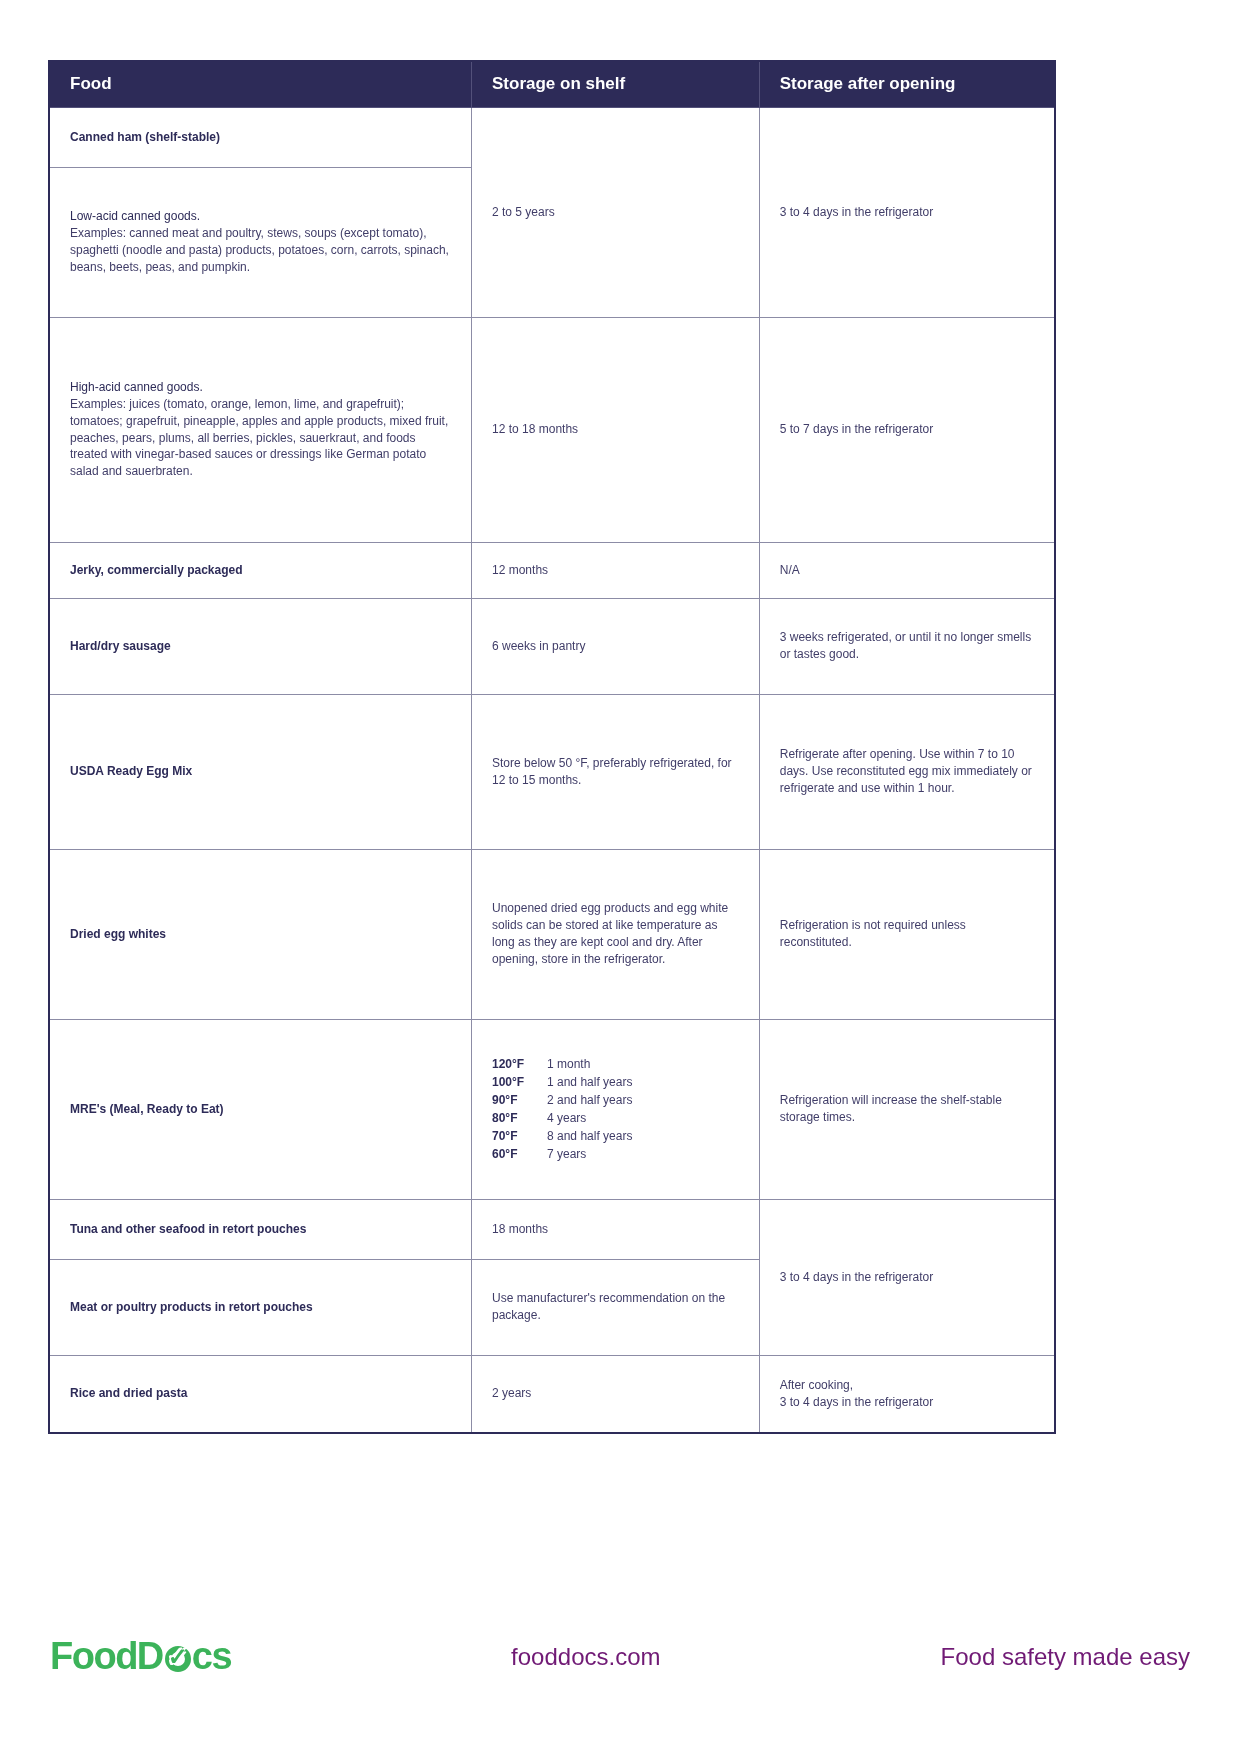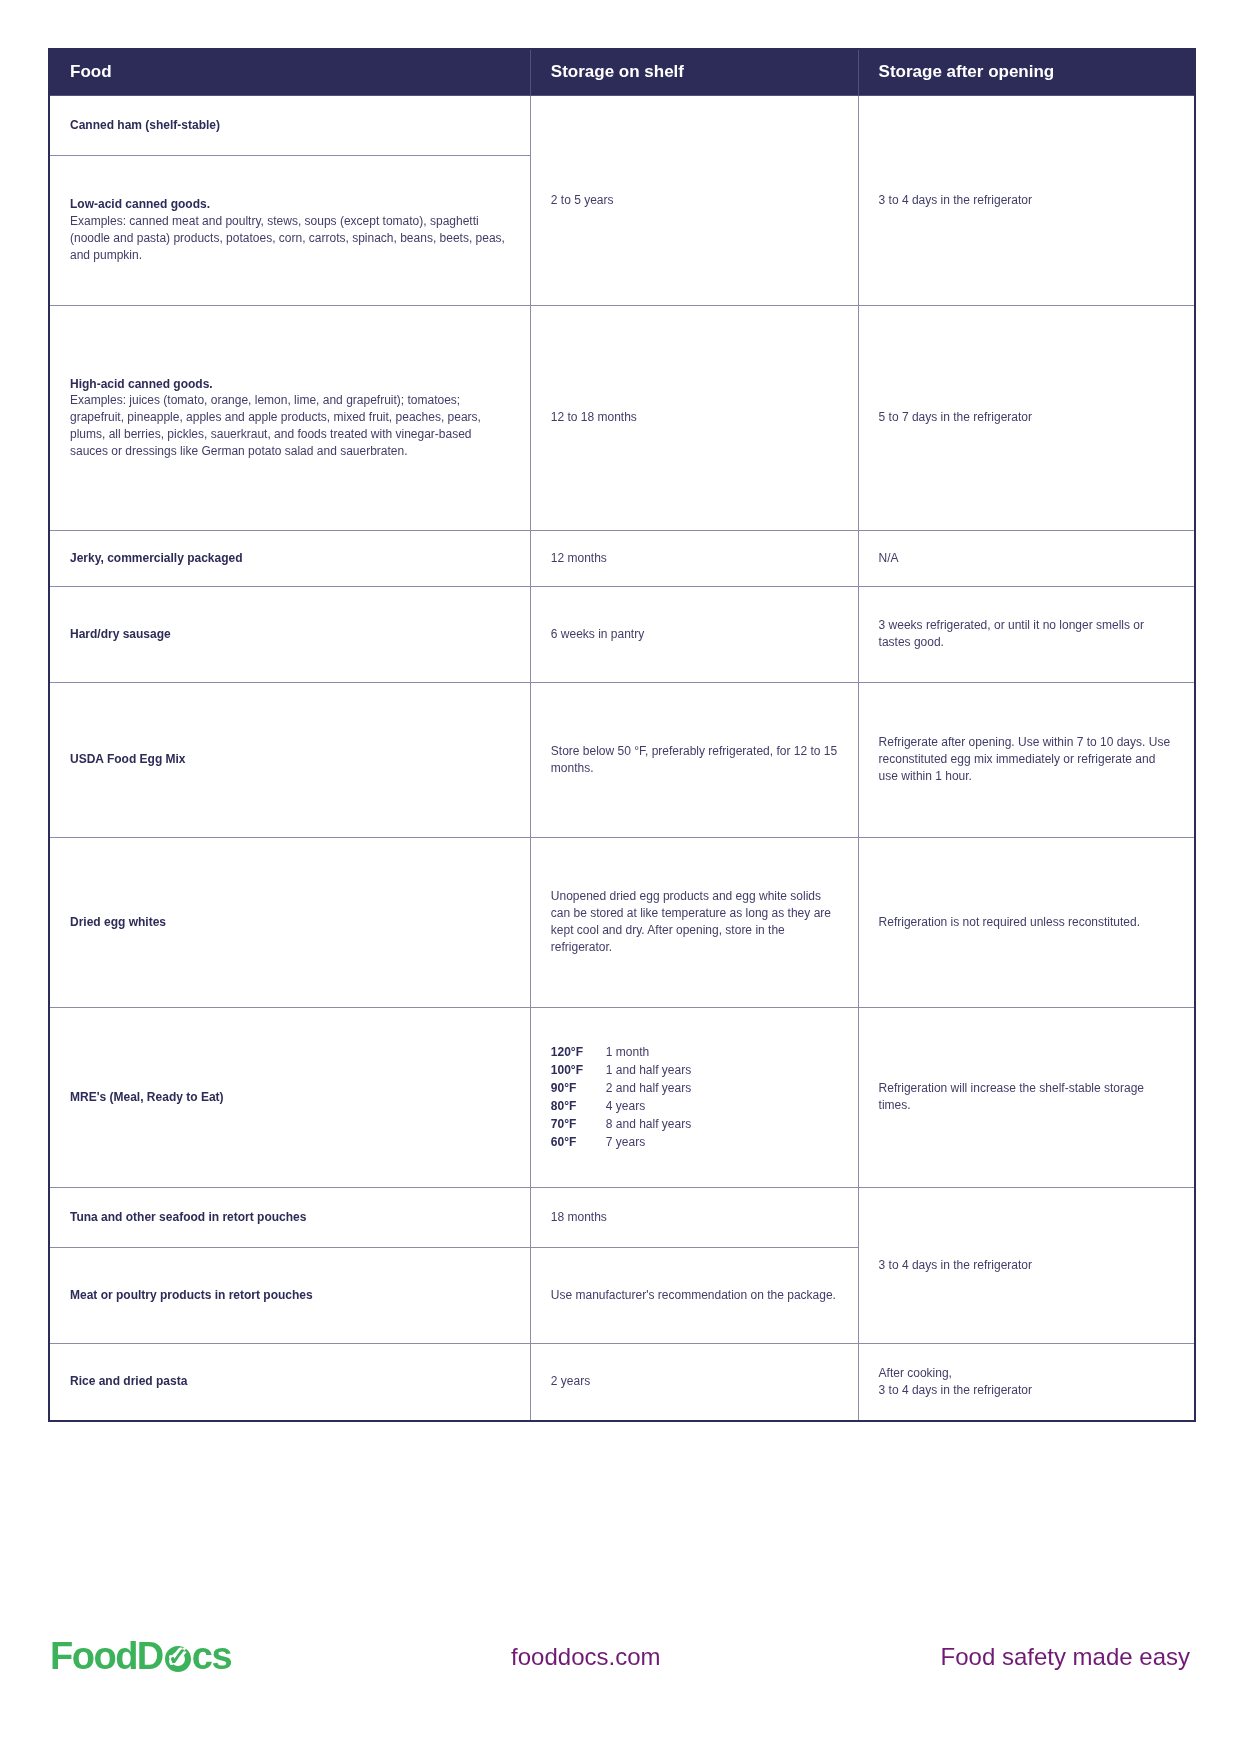--- a/index.html
+++ b/index.html
@@ -13,24 +13,25 @@
     color:#403D68;
   }
   .title {
     margin:24px 0 40px 0;
     font-size:42px;
     font-weight:bold;
     letter-spacing:-0.5px;
     color:#2D2B58;
   }
   table.chart {
-    width:1148px;
+    width:1008px;
     border-collapse:collapse;
     border:2px solid #2D2B58;
     table-layout:fixed;
+    margin-top:12px;
   }
   col.c-food { width:42%; }
   col.c-shelf { width:28.6%; }
   col.c-open { width:29.4%; }
   thead th {
     background:#2D2B58;
     color:#ffffff;
     text-align:left;
     font-size:17px;
     font-weight:bold;
@@ -40,21 +41,21 @@
   }
   td {
     border:1px solid #8C8CA6;
     padding:12px 18px 12px 20px;
     vertical-align:middle;
     font-size:12px;
     line-height:1.4;
     color:#403D68;
   }
   .food-name { font-weight:bold; color:#2D2B58; }
-  .cell-title { font-weight:bold; color:#2D2B58; display:block; }
+  .cell-title { font-weight:normal; color:#2D2B58; display:block; }
   tr.r-ham      { height:60px; }
   tr.r-lowacid  { height:150px; }
   tr.r-highacid { height:225px; }
   tr.r-jerky    { height:56px; }
   tr.r-sausage  { height:96px; }
   tr.r-eggmix   { height:155px; }
   tr.r-eggwhite { height:170px; }
   tr.r-mre      { height:180px; }
   tr.r-tuna     { height:60px; }
   tr.r-retort   { height:96px; }
@@ -148,21 +149,21 @@
         <td class="food-name">Jerky, commercially packaged</td>
         <td>12 months</td>
         <td>N/A</td>
       </tr>
       <tr class="r-sausage">
         <td class="food-name">Hard/dry sausage</td>
         <td>6 weeks in pantry</td>
         <td>3 weeks refrigerated, or until it no longer smells or tastes good.</td>
       </tr>
       <tr class="r-eggmix">
-        <td class="food-name">USDA Food Egg Mix</td>
+        <td class="food-name">USDA Ready Egg Mix</td>
         <td>Store below 50 °F, preferably refrigerated, for 12 to 15 months.</td>
         <td>Refrigerate after opening. Use within 7 to 10 days. Use reconstituted egg mix immediately or refrigerate and use within 1 hour.</td>
       </tr>
       <tr class="r-eggwhite">
         <td class="food-name">Dried egg whites</td>
         <td>Unopened dried egg products and egg white solids can be stored at like temperature as long as they are kept cool and dry. After opening, store in the refrigerator.</td>
         <td>Refrigeration is not required unless reconstituted.</td>
       </tr>
       <tr class="r-mre">
         <td class="food-name">MRE's (Meal, Ready to Eat)</td>

